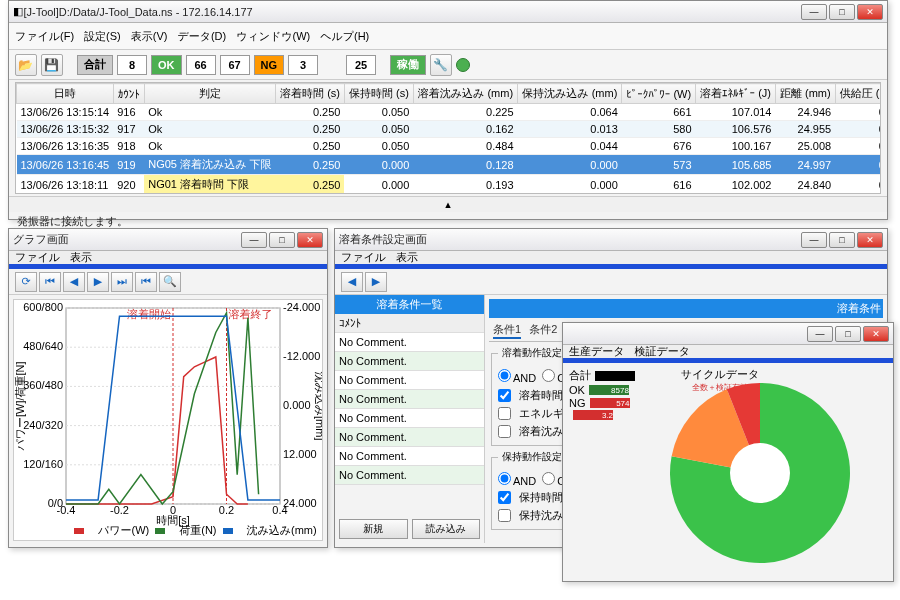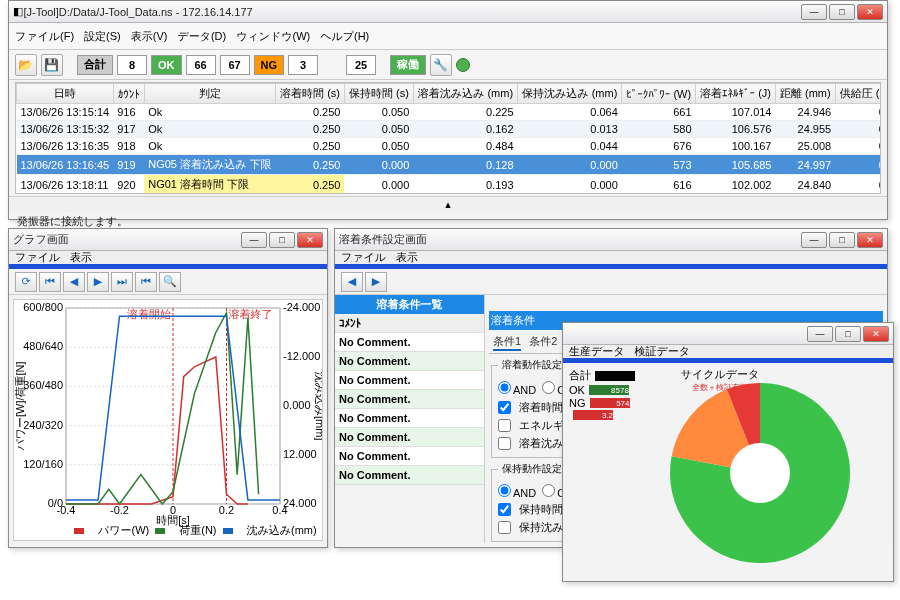--- a/index.html
+++ b/index.html
@@ -47,28 +47,28 @@
 .nav { width:22px; height:20px; border:1px solid #aaa; background:linear-gradient(#fff,#e2e2e2); display:flex; align-items:center; justify-content:center; color:#1565c0; font-size:11px;}
 #plot { position:absolute; left:4px; top:70px; width:310px; height:242px; background:#fff; border:1px solid #ccc;}
 #plot svg { width:100%; height:100%; }
 .legend-box { position:absolute; bottom:2px; left:60px; font-size:9px; display:flex; gap:6px; }
 .lg { display:flex; align-items:center; gap:14px; }
 .lg i { width:10px; height:6px; display:inline-block; }
 
 
 #condwin { left:334px; top:228px; width:554px; height:320px; }
 .cond-body { display:flex; height: calc(100% - 70px); }
-.cond-left { width:150px; border-right:1px solid #ccc; display:flex; flex-direction:column;font-weight:bold; }
+.cond-left { width:150px; border-right:1px solid #ccc; display:flex; flex-direction:column; }
 .cond-left .hdr { background:#1e88e5; color:#fff; text-align:center; padding:2px; font-size:11px;}
 .cond-left .cell { border-bottom:1px solid #ddd; padding:3px 4px; background:#fff;}
 .cond-left .cell.alt { background:#e8f5e9; }
 .cond-left .btns { display:flex; gap:4px; padding:4px; margin-top:auto;}
 .sbtn { flex:1; border:1px solid #999; background:linear-gradient(#fcfcfc,#e0e0e0); padding:2px; text-align:center; font-size:10px;}
 .cond-right { flex:1; padding:4px; position:relative; }
-.cond-right .rhdr { background:#1e88e5; color:#fff; text-align:left; padding:2px; margin-bottom:4px;margin-top:12px;}
+.cond-right .rhdr { background:#1e88e5; color:#fff; text-align:right; padding:2px; margin-bottom:4px;}
 .tabs2 { display:flex; gap:8px; border-bottom:1px solid #bbb; padding:0 4px 2px;}
 .tabs2 span { color:#333; }
 .tabs2 span.act { border-bottom:2px solid #1565c0; }
 .fset { border:1px solid #bbb; margin:4px 2px; padding:6px 6px 4px; }
 .fset legend { font-size:10px; padding:0 4px; }
 .row { display:flex; align-items:center; gap:6px; margin:2px 0; font-size:10px;}
 .row input[type=text]{ width:50px; height:16px; font-size:10px; text-align:right; padding:0 2px; border:1px solid #999;}
 .row input[type=checkbox],.row input[type=radio]{ margin-right:2px; }
 
 
@@ -301,20 +301,24 @@
       <div id="commentlist">
           <div class="cell">No Comment.</div>
           <div class="cell alt">No Comment.</div>
           <div class="cell">No Comment.</div>
           <div class="cell alt">No Comment.</div>
           <div class="cell">No Comment.</div>
           <div class="cell alt">No Comment.</div>
           <div class="cell">No Comment.</div>
           <div class="cell alt">No Comment.</div>
         </div>
+      <div class="btns">
+        <span class="sbtn">新規</span>
+        <span class="sbtn">読み込み</span>
+      </div>
     </div>
     <div class="cond-right">
       <div class="rhdr">溶着条件</div>
       <div class="tabs2">
         <span class="act">条件1</span>
         <span>条件2</span>
         <span>NG</span>
         <span>エラー/他</span>
       </div>
       <div style="display:flex; gap:4px;">

